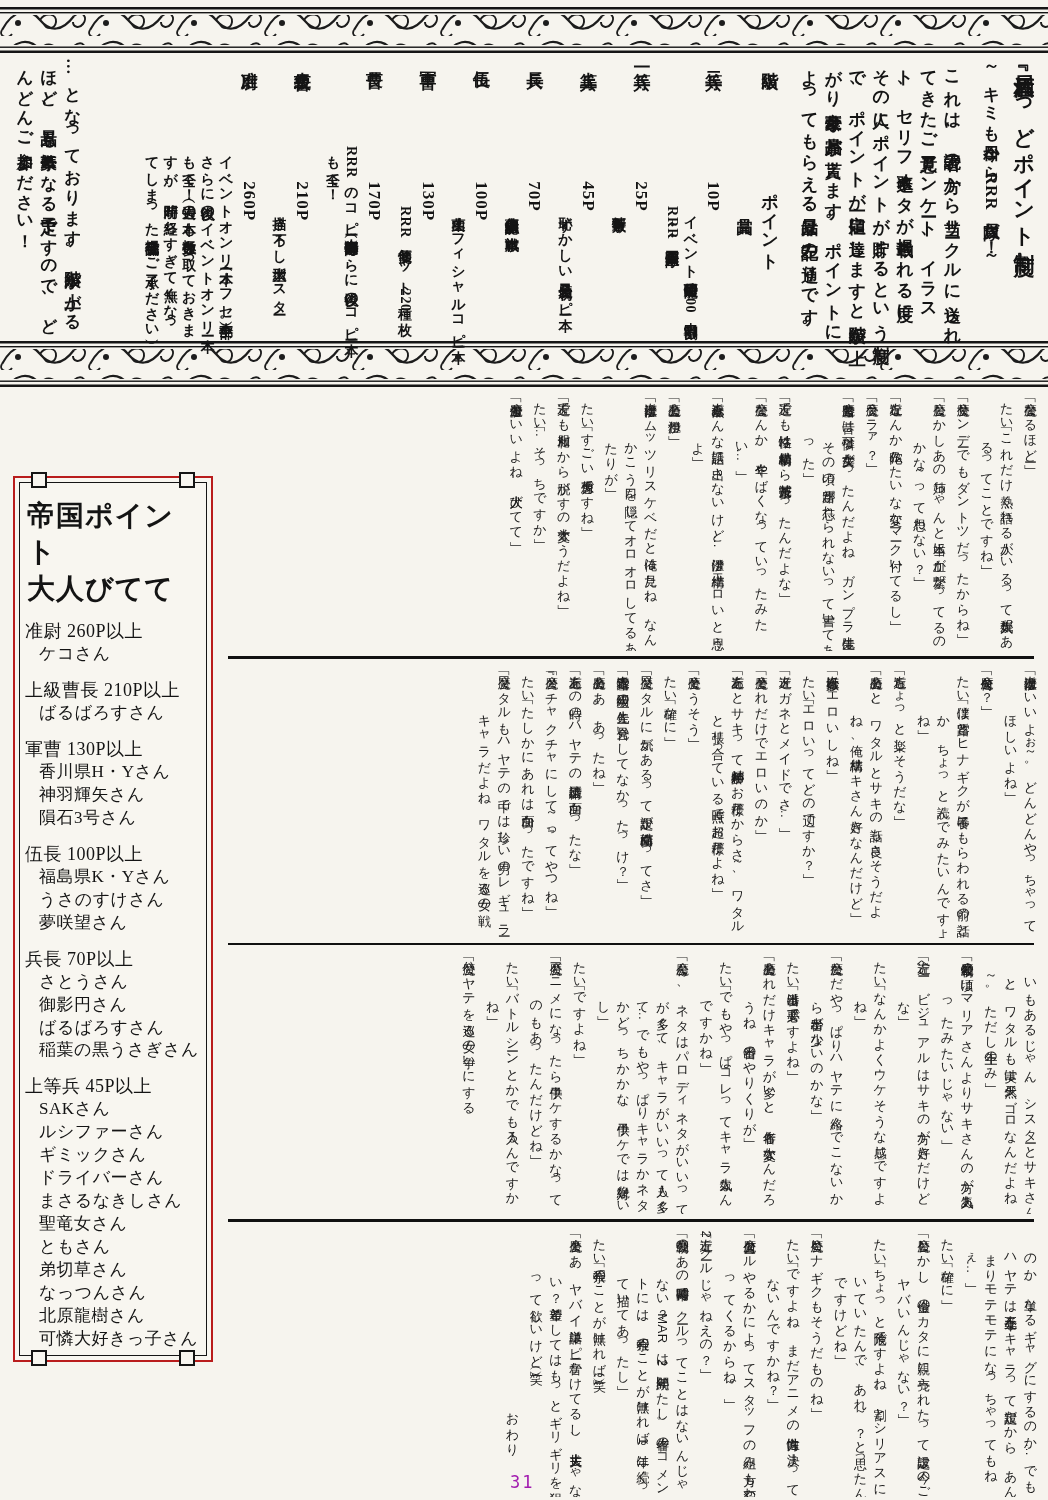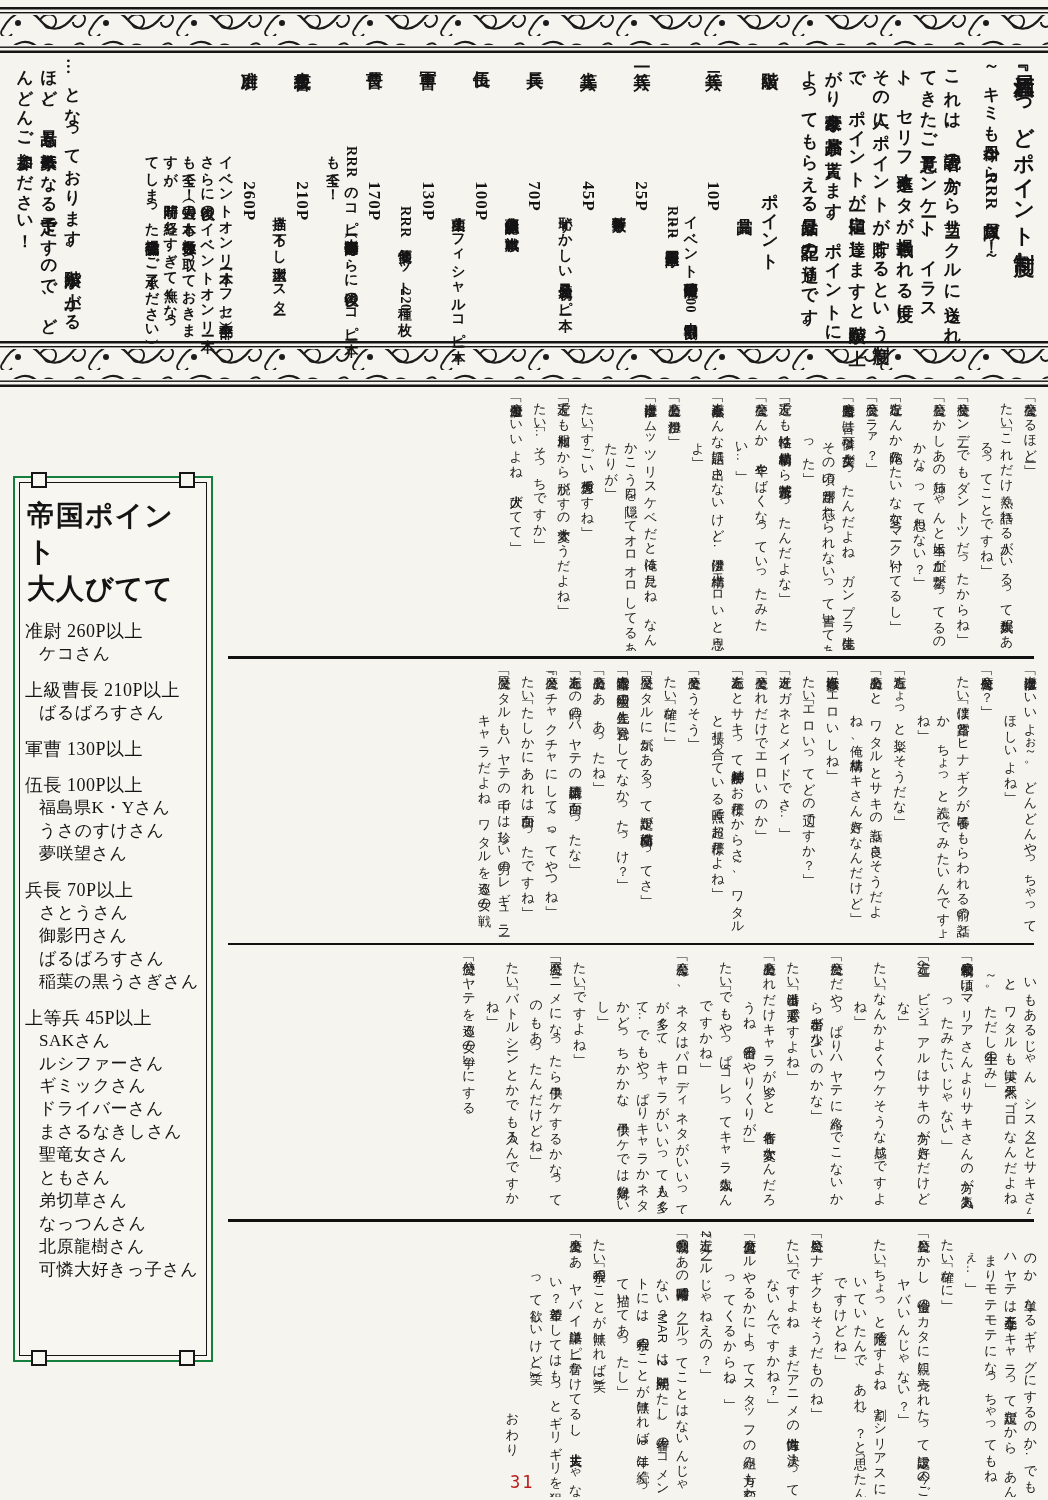--- a/index.html
+++ b/index.html
@@ -34,21 +34,21 @@
   .colB {
     writing-mode:vertical-rl; font-size:14px; font-weight:600;
     line-height:1.32; letter-spacing:0.5px; padding-top:148px; box-sizing:border-box; height:282px;
   }
   .ps-entry.long .colB { padding-top:88px; }
   .ps-header .colB { font-weight:bold; font-size:16px; }
   .ps-closing { font-size:16.5px; font-weight:600; line-height:1.45; letter-spacing:1.5px; margin:0 42px 0 0; }
   
   .leaderboard {
     position:absolute; left:13px; top:476px; width:200px; height:886px;
-    border:2px solid #15803d; background:#f8f6f0; box-sizing:border-box;
+    border:2px solid #b91c1c; background:#f8f6f0; box-sizing:border-box;
     font-family:"Liberation Serif", serif; padding:16px 8px 8px 10px;
   }
   .leaderboard::before {
     content:""; position:absolute; inset:4px; border:1px solid #151515; pointer-events:none;
   }
   .leaderboard .corner { position:absolute; width:12px; height:12px; border:2px solid #151515; background:#f8f6f0; }
   .corner.tl { top:-6px; left:16px; } .corner.tr { top:-6px; right:16px; }
   .corner.bl { bottom:-6px; left:16px; } .corner.br { bottom:-6px; right:16px; }
   .lb-title { font-size:28px; font-weight:bold; line-height:1.3; letter-spacing:1px; margin:4px 0 12px 2px; }
   .lb-group { margin-bottom:12px; }
@@ -61,21 +61,21 @@
     width:100%; overflow:hidden; font-size:13px; line-height:1.52; letter-spacing:0.5px;
     font-family:"Liberation Sans", sans-serif; color:#1b1b1b;
   }
   .band p.line { margin:0 0 0 4px; padding-inline-start:3.1em; text-indent:-3.1em; }
   .band p.line.cont { padding-inline-start:1.3em; text-indent:0; }
   .band p.line.end { padding-inline-start:13.5em; text-indent:0; margin-left:10px; }
   #band1 { height:258px; } #band2 { height:272px; } #band3 { height:262px; } #band4 { height:268px; }
   .band-rule { height:2.5px; background:#111; margin:5px 0 7px 0; width:806px; }
   
   .page-number {
-    position:absolute; bottom:8px; left:510px; font-size:17px; color:#b91c1c;
+    position:absolute; bottom:8px; left:510px; font-size:17px; color:#a21caf;
     font-family:"DejaVu Sans Mono", monospace; letter-spacing:2px;
   }
 </style>
 </head>
 <body>
 
 <div class="page">
 
   <div class="deco-band top">
     <svg width="1048" height="48" xmlns="http://www.w3.org/2000/svg">
@@ -216,20 +216,23 @@
         </div>
 
         <div class="lb-group">
           <div class="lb-rank">上級曹長 210P以上</div>
           <div class="lb-members">ばるばろすさん</div>
         </div>
 
 
         <div class="lb-group">
           <div class="lb-rank">軍曹 130P以上</div>
+          <div class="lb-members">香川県H・Yさん
+神羽輝矢さん
+隕石3号さん</div>
         </div>
 
         <div class="lb-group">
           <div class="lb-rank">伍長 100P以上</div>
           <div class="lb-members">福島県K・Yさん
 うさのすけさん
 夢咲望さん</div>
         </div>
 
         <div class="lb-group">

